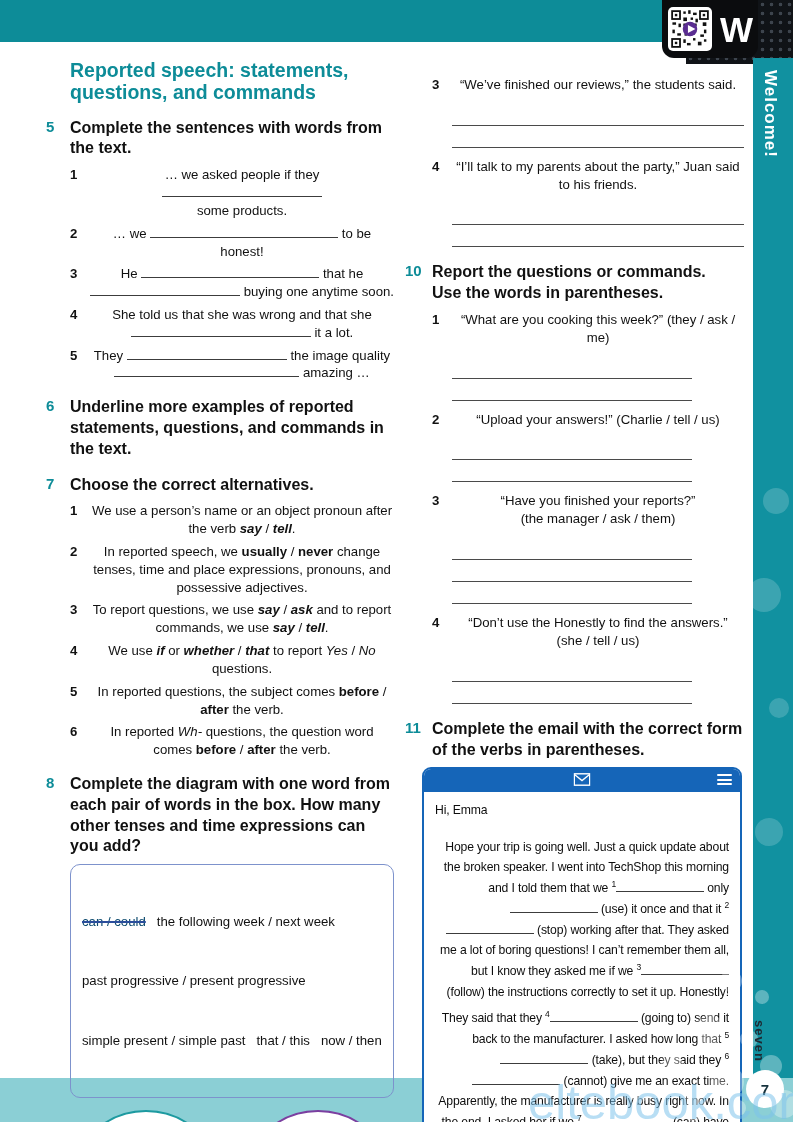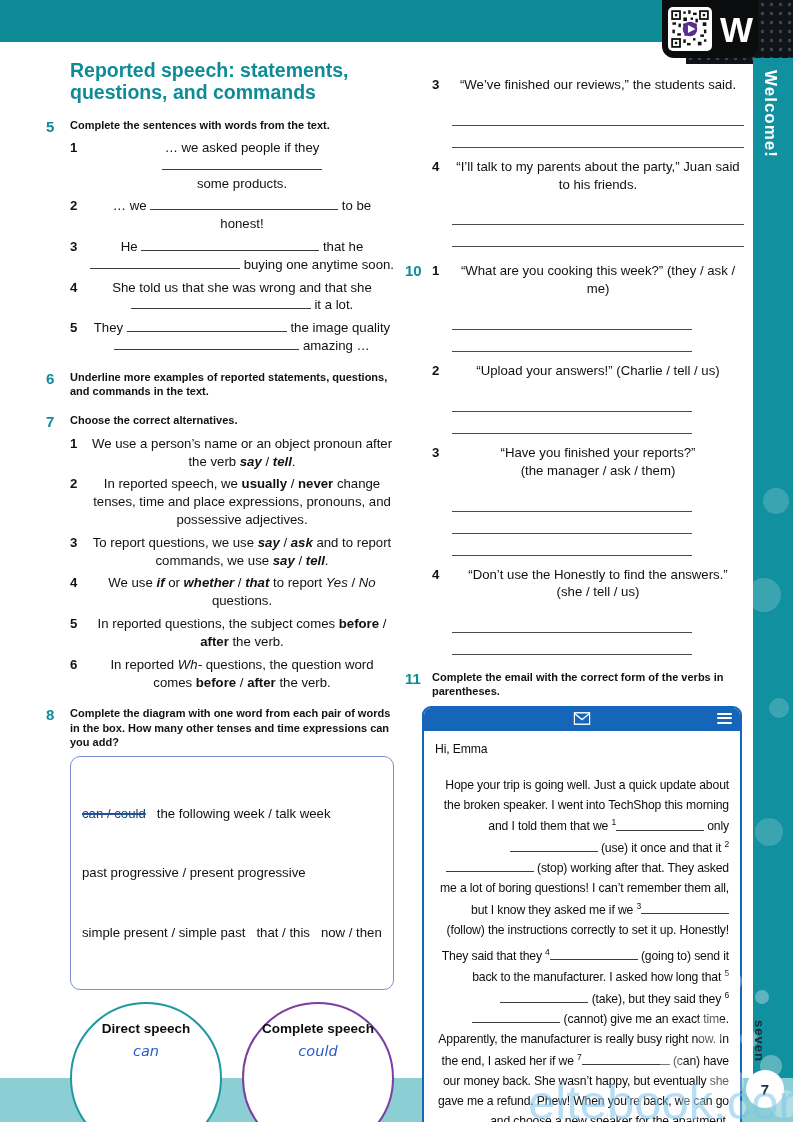--- a/index.html
+++ b/index.html
@@ -30,21 +30,21 @@
 
   
   .col-left{position:absolute;left:70px;top:60px;width:324px;}
   .col-right{position:absolute;left:432px;top:76px;width:312px;}
 
   .page-title{color:#0d8c98;font-weight:bold;font-size:19.5px;line-height:1.12;margin-bottom:14px;}
 
   .ex{position:relative;margin-bottom:15px;}
   .ex-num{position:absolute;left:-24px;top:0;color:#0d8c98;font-weight:bold;font-size:15px;}
   .col-right .ex-num{left:-27px;}
-  .ex-instr{font-weight:bold;font-size:11px;line-height:1.3;margin-bottom:7px;white-space:pre-line;color:#111;}
+  .ex-instr{font-weight:bold;font-size:16px;line-height:1.3;margin-bottom:7px;white-space:pre-line;color:#111;}
   .item{display:flex;margin-bottom:5px;font-size:13.2px;line-height:1.35;}
   .item-num{flex:0 0 20px;font-weight:bold;}
   .item-text{flex:1;white-space:pre-wrap;text-align:center;}
   .blank{display:inline-block;border-bottom:1.3px solid #3c3c3c;height:12px;vertical-align:baseline;}
   .sup{font-size:8.5px;vertical-align:super;}
   .strike{color:#0c4a6e;text-decoration:line-through;text-decoration-color:#2a4d9b;text-decoration-thickness:1.5px;}
   .ans-lines{margin:10px 0 10px 20px;}
   .ans-line{border-bottom:1.3px solid #4a4a4a;height:21px;}
   .col-right .ans-lines.short .ans-line{width:240px;}
 
@@ -208,21 +208,21 @@
       <div class="item">
         <span class="item-num">6</span>
         <span class="item-text"><span>In reported </span><span style="font-style: italic;">Wh-</span><span> questions, the question word comes </span><span style="font-weight: bold;">before</span><span> / </span><span style="font-weight: bold;">after</span><span> the verb.</span></span>
       </div>
     </div>
 
     <div class="ex">
       <div class="ex-num">8</div>
       <div class="ex-instr">Complete the diagram with one word from each pair of words in the box. How many other tenses and time expressions can you add?</div>
       <div class="word-box">
-        <div><span class="strike">can / could</span><span>   the following week / talk week</span></div>
+        <div><span class="strike">can / could</span><span>   the following week / next week</span></div>
         <div><span>past progressive / present progressive</span></div>
         <div><span>simple present / simple past   that / this   now / then</span></div>
       </div>
       <div class="circles">
         <div class="circle direct">
           <div class="circle-title">Direct speech</div>
           <div class="circle-word">can</div>
         </div>
         <div class="circle reported">
           <div class="circle-title">Complete speech</div>
@@ -249,20 +249,22 @@
         <span class="item-text"><span>“I’ll talk to my parents about the party,” Juan said to his friends.</span></span>
       </div>
       <div class="ans-lines">
           <div class="ans-line"></div>
           <div class="ans-line"></div>
         </div>
     </div>
 
     <div class="ex">
       <div class="ex-num">10</div>
+      <div class="ex-instr">Report the questions or commands.
+Use the words in parentheses.</div>
       <div class="item">
         <span class="item-num">1</span>
         <span class="item-text"><span>“What are you cooking this week?” (they / ask / me)</span></span>
       </div>
       <div class="ans-lines short">
           <div class="ans-line"></div>
           <div class="ans-line"></div>
         </div>
       <div class="item">
         <span class="item-num">2</span>

